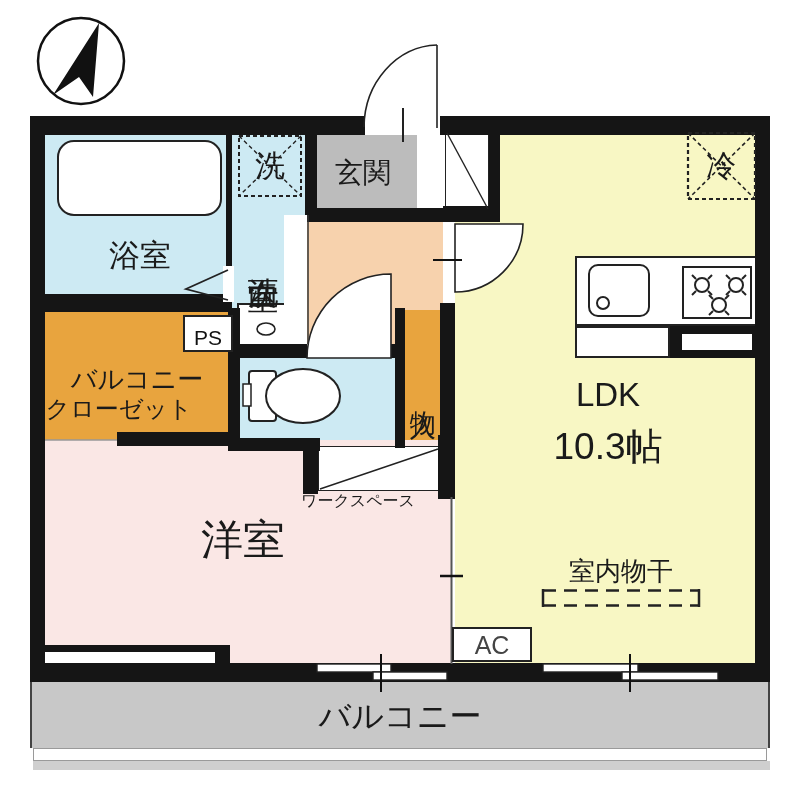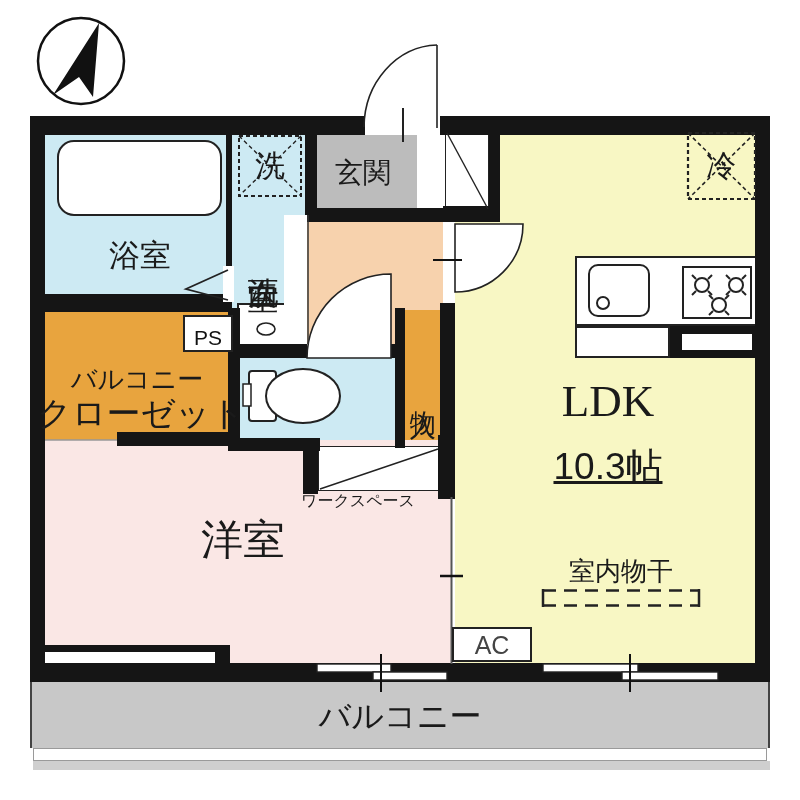--- a/index.html
+++ b/index.html
@@ -166,25 +166,25 @@
       <rect x="622" y="672" width="96" height="8" fill="#ffffff" stroke="#222" stroke-width="1.4"></rect>
       <line x1="630" y1="654" x2="630" y2="692" stroke="#111" stroke-width="2"></line>
     </g>
   </svg>
 
   <div class="lbl" style="left:75px;top:240px;width:130px;font-size:31px;">浴室</div>
   <div class="lbl" style="left:240px;top:150px;width:60px;font-size:30px;">洗</div>
   <div class="lbl vert" style="left:246px;top:196px;height:120px;font-size:31px;">洗面室</div>
   <div class="lbl" style="left:317px;top:158px;width:92px;font-size:28px;">玄関</div>
   <div class="lbl" style="left:47px;top:366px;width:180px;font-size:26px;">バルコニー</div>
-  <div class="lbl" style="left:37px;top:396px;width:180px;font-size:34px;">クローゼット</div>
+  <div class="lbl" style="left:29px;top:396px;width:180px;font-size:24px;">クローゼット</div>
   <div class="lbl vert" style="left:409px;top:342px;height:100px;font-size:26px;">物入</div>
   <div class="lbl" style="left:163px;top:521px;width:160px;font-size:42px;font-family:Liberation Mono, monospace;">洋室</div>
-  <div class="lbl" style="left:528px;top:378px;width:160px;font-size:45px;font-family:Liberation Serif, serif;">LDK</div>
-  <div class="lbl" style="left:528px;top:448px;width:160px;font-size:37px;text-decoration:underline;">10.3帖</div>
+  <div class="lbl" style="left:528px;top:378px;width:160px;font-size:33px;">LDK</div>
+  <div class="lbl" style="left:528px;top:428px;width:160px;font-size:37px;">10.3帖</div>
   <div class="lbl" style="left:288px;top:493px;width:140px;font-size:16px;text-align:center;">ワークスペース</div>
   <div class="lbl" style="left:541px;top:558px;width:160px;font-size:26px;">室内物干</div>
   <div class="lbl" style="left:691px;top:150px;width:60px;font-size:30px;">冷</div>
   <div class="lbl" style="left:290px;top:700px;width:220px;font-size:32px;">バルコニー</div>
 
   <div class="tagbox" style="left:183px;top:315px;width:50px;height:37px;font-size:21px;">
     <span>PS</span>
   </div>
   <div class="tagbox" style="left:452px;top:627px;width:80px;height:35px;font-size:25px;color:#444;">
     <span>AC</span>

